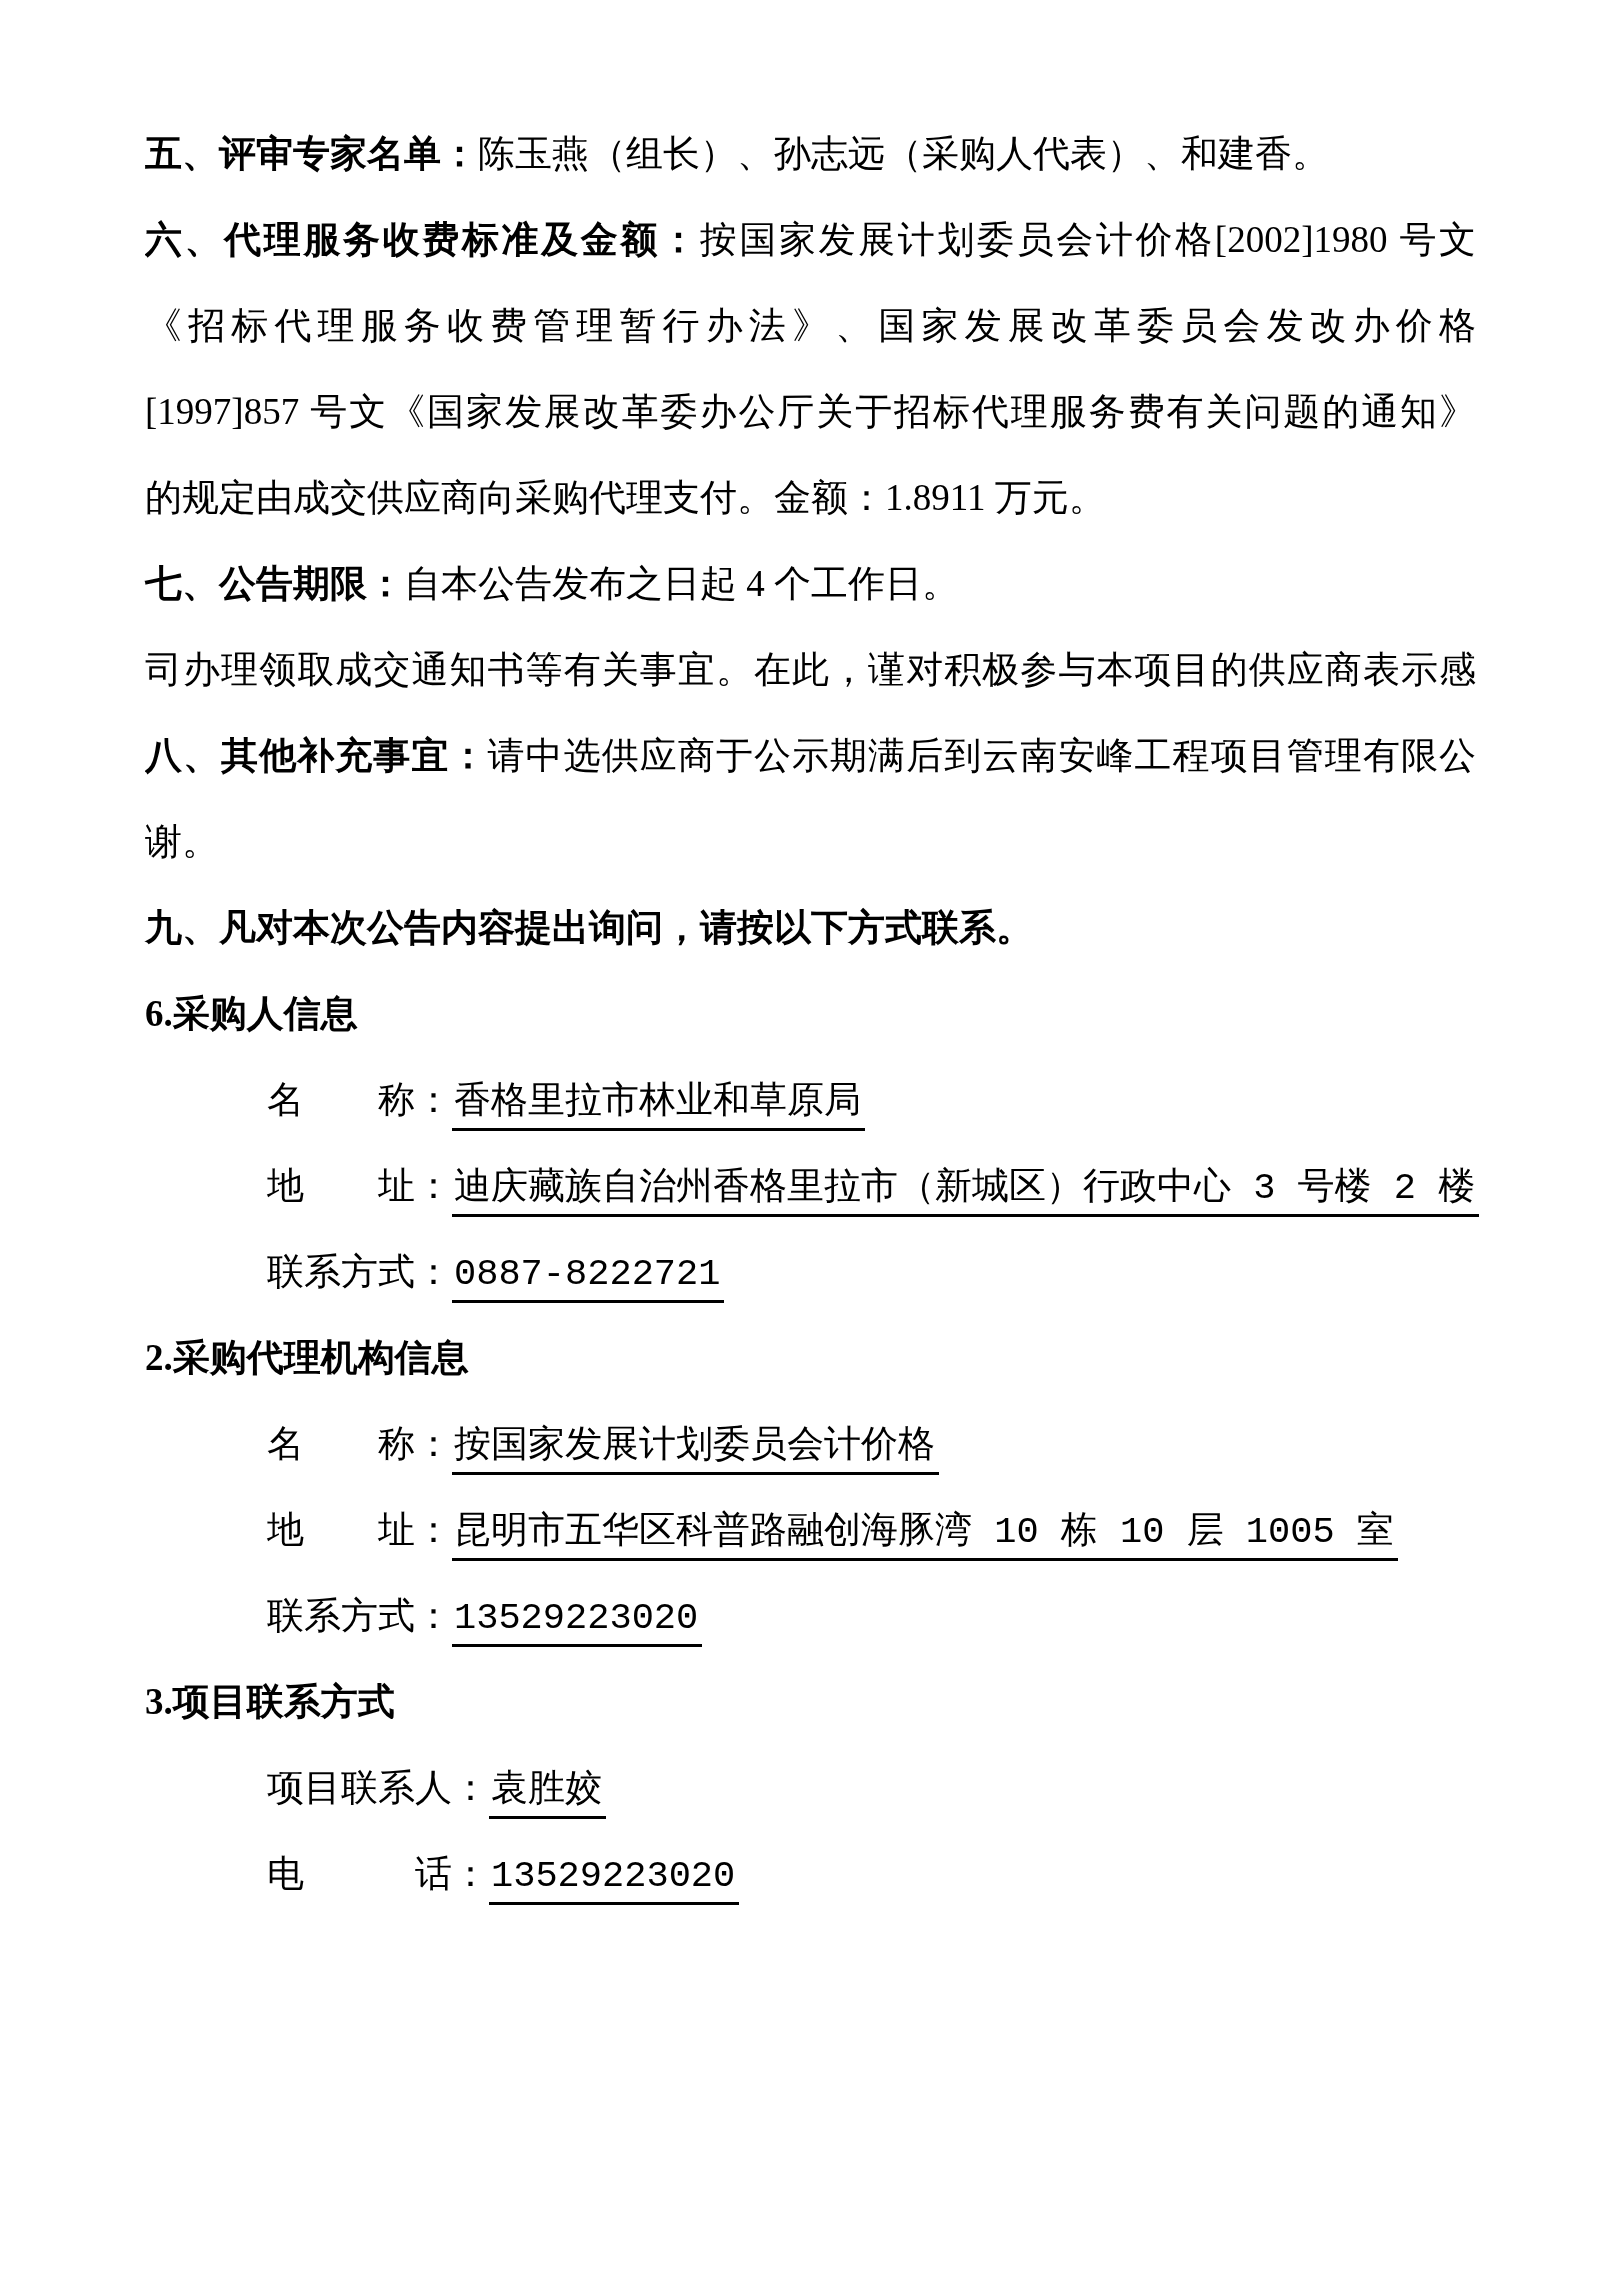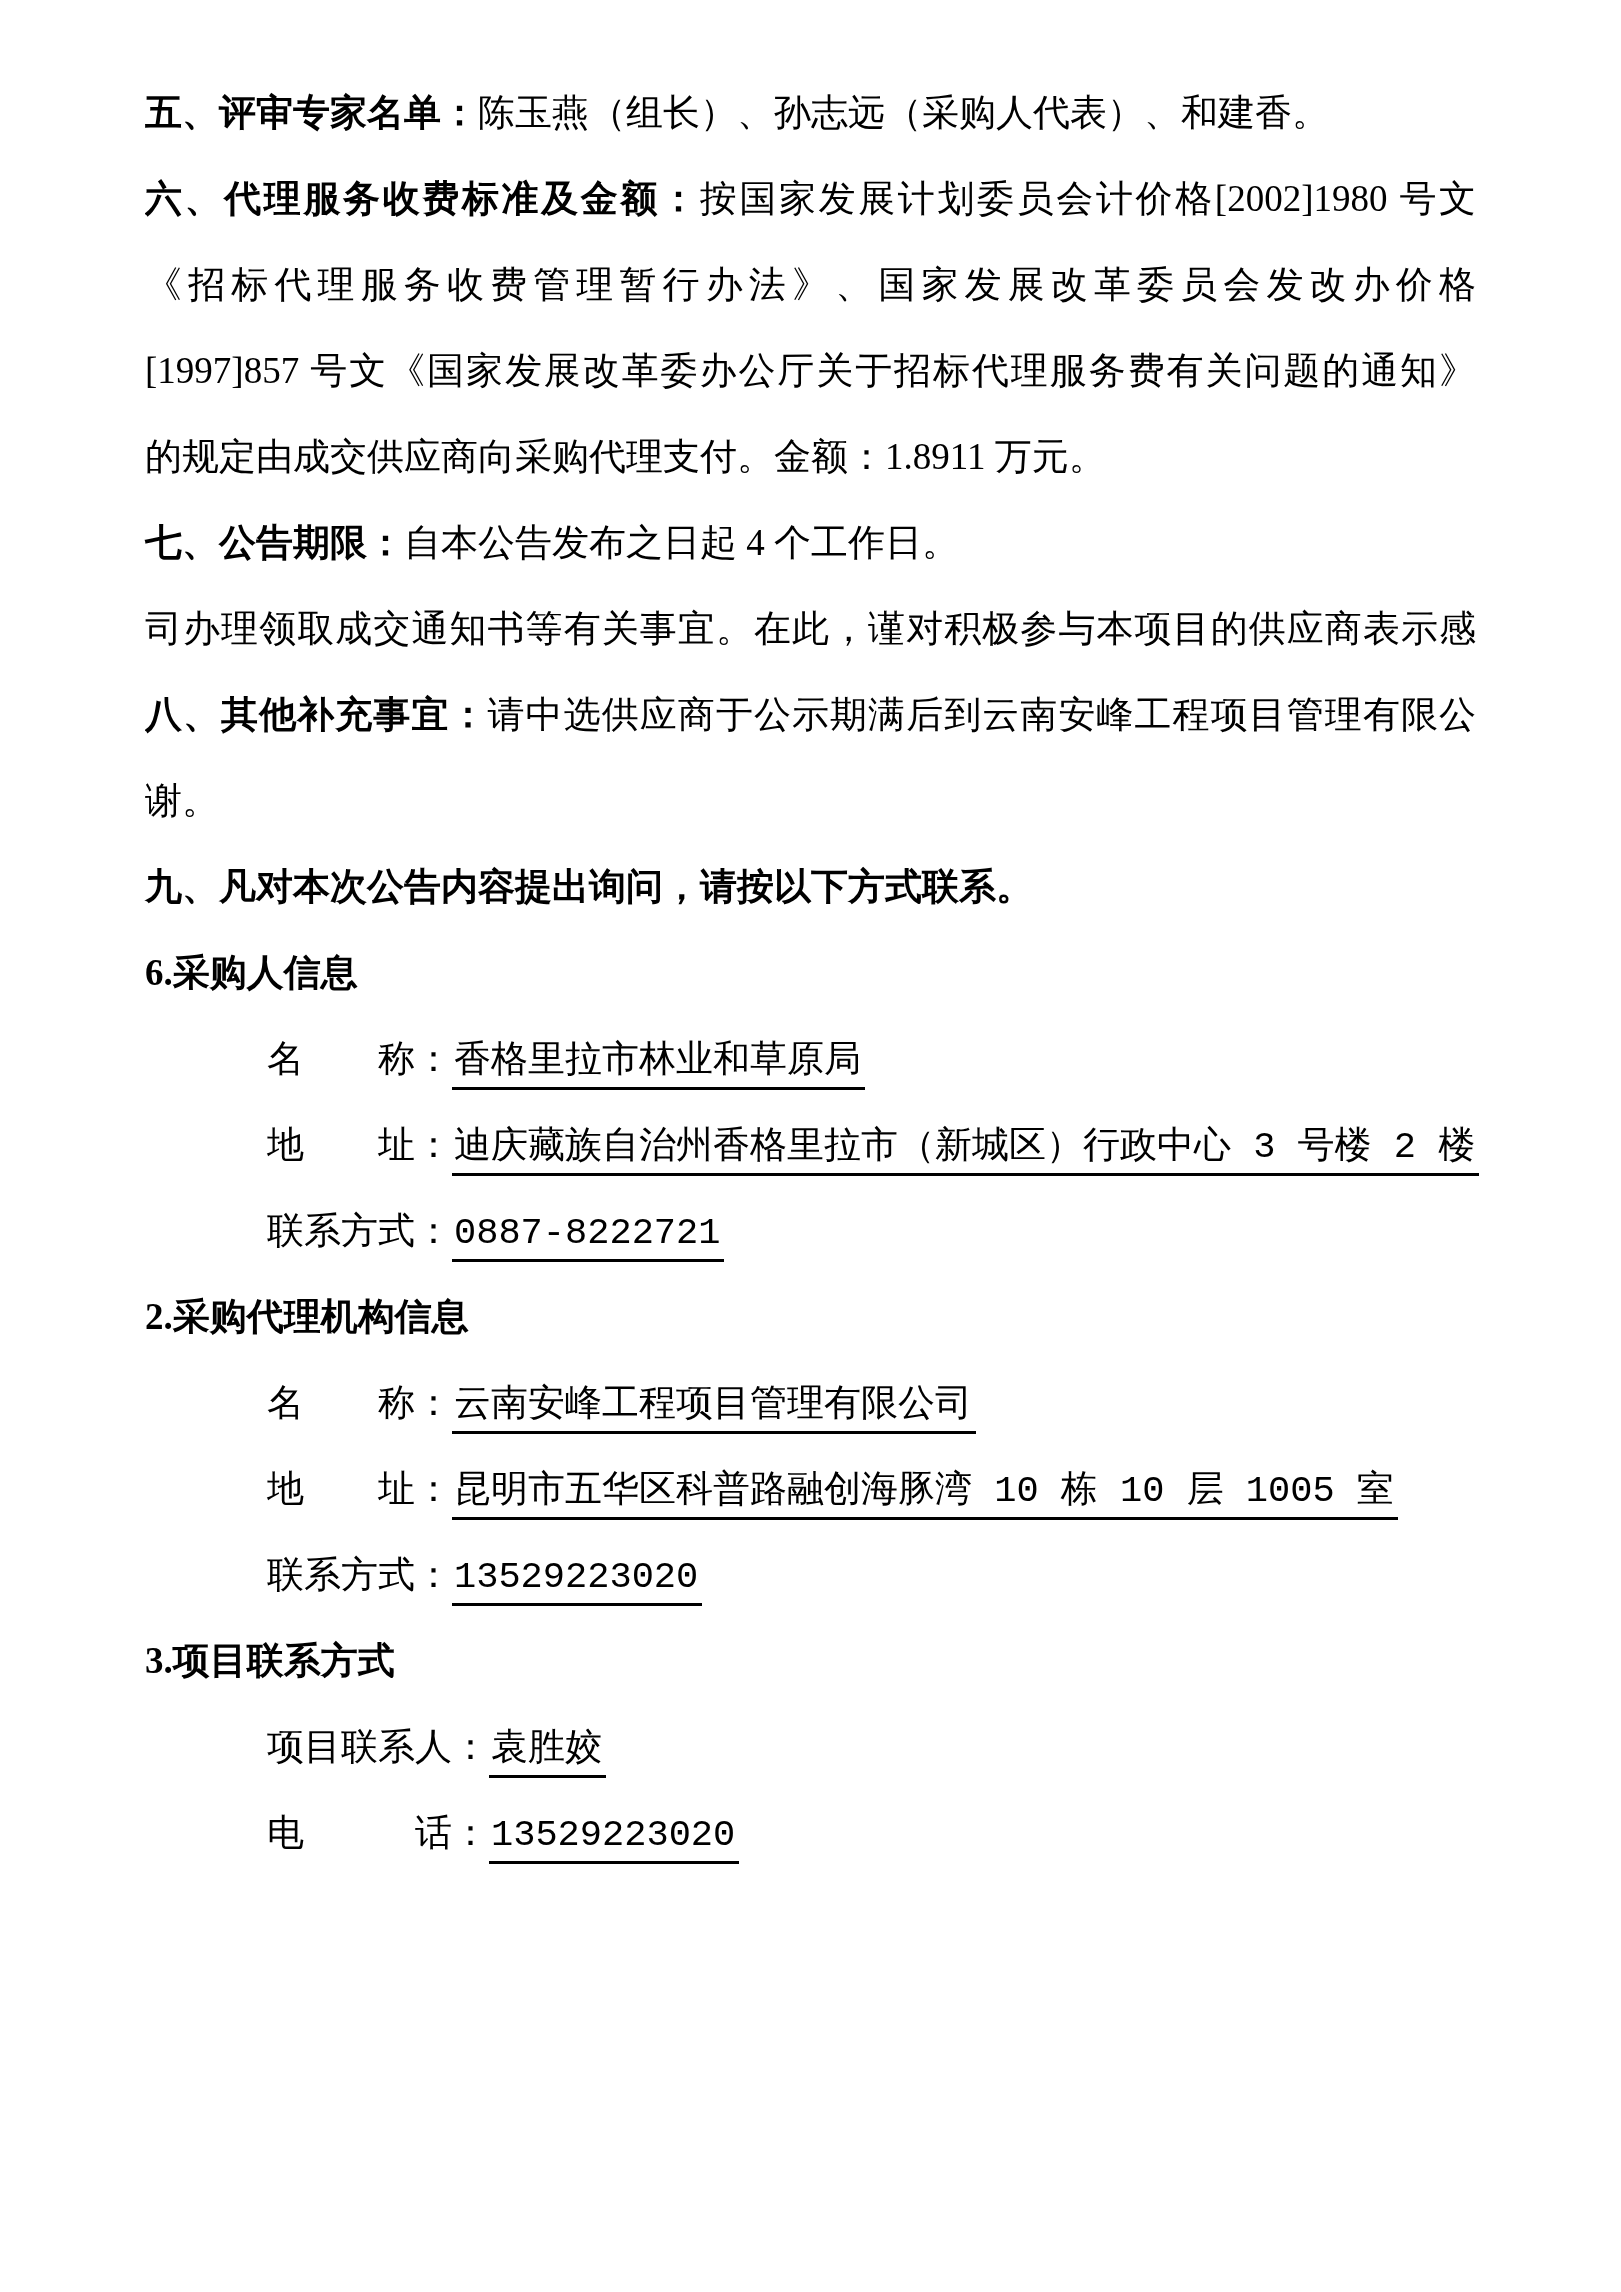--- a/index.html
+++ b/index.html
@@ -15,21 +15,21 @@
     font-size: 37px;
     color: #000000;
     overflow: hidden;
   }
   .doc {
     position: absolute;
     left: 0;
     top: 0;
     width: 1621px;
     height: 2293px;
-    padding: 70px 145px 0 145px;
+    padding: 111px 145px 0 145px;
     box-sizing: border-box;
   }
   .line {
     height: 86px;
     line-height: 86px;
     white-space: pre;
     overflow: visible;
   }
   .just {
     white-space: normal;
@@ -72,21 +72,21 @@
   <div class="line"><span>谢。</span></div>
 
   <div class="line"><span class="b">九、凡对本次公告内容提出询问，请按以下方式联系。</span></div>
 
   <div class="line"><span class="b">6.采购人信息</span></div>
   <div class="line indent"><span>名　　称：</span><span class="u">香格里拉市林业和草原局</span></div>
   <div class="line indent"><span>地　　址：</span><span class="u">迪庆藏族自治州香格里拉市（新城区）行政中心 3 号楼 2 楼</span></div>
   <div class="line indent"><span>联系方式：</span><span class="u">0887-8222721</span></div>
 
   <div class="line"><span class="b">2.采购代理机构信息</span></div>
-  <div class="line indent"><span>名　　称：</span><span class="u">云南安峰工程项目管理有限公司</span></div>
+  <div class="line indent"><span>名　　称：</span><span class="u">按国家发展计划委员会计价格</span></div>
   <div class="line indent"><span>地　　址：</span><span class="u">昆明市五华区科普路融创海豚湾 10 栋 10 层 1005 室</span></div>
   <div class="line indent"><span>联系方式：</span><span class="u">13529223020</span></div>
 
   <div class="line"><span class="b">3.项目联系方式</span></div>
   <div class="line indent"><span>项目联系人：</span><span class="u">袁胜姣</span></div>
   <div class="line indent"><span>电　　　话：</span><span class="u">13529223020</span></div>
 
 </div>
 
 

